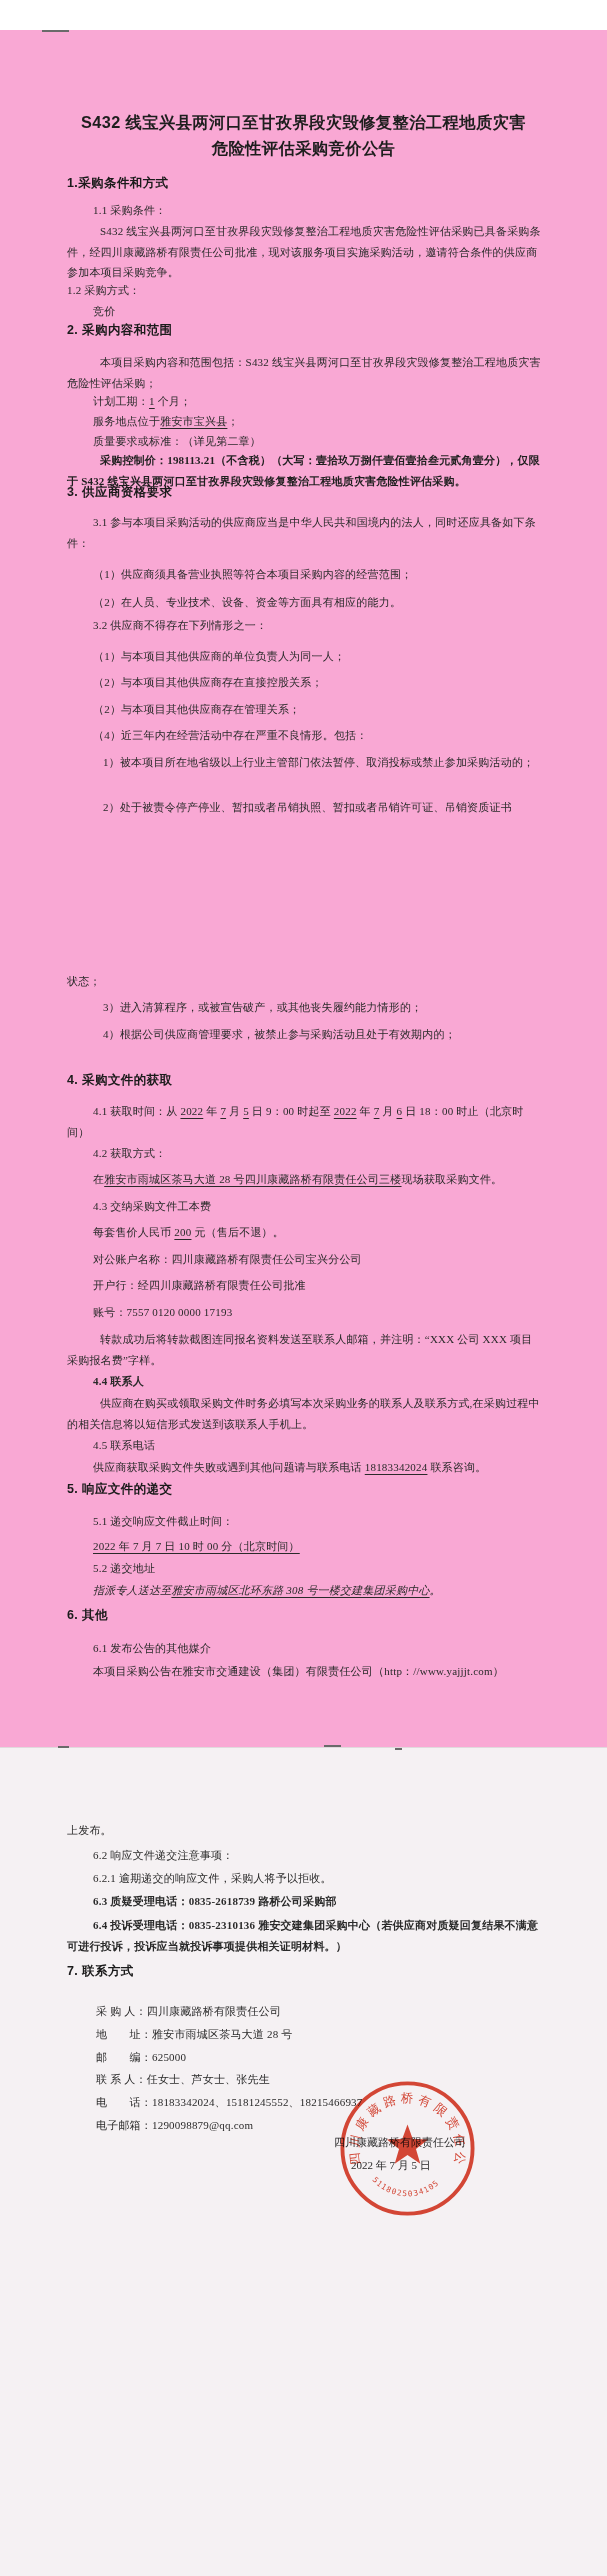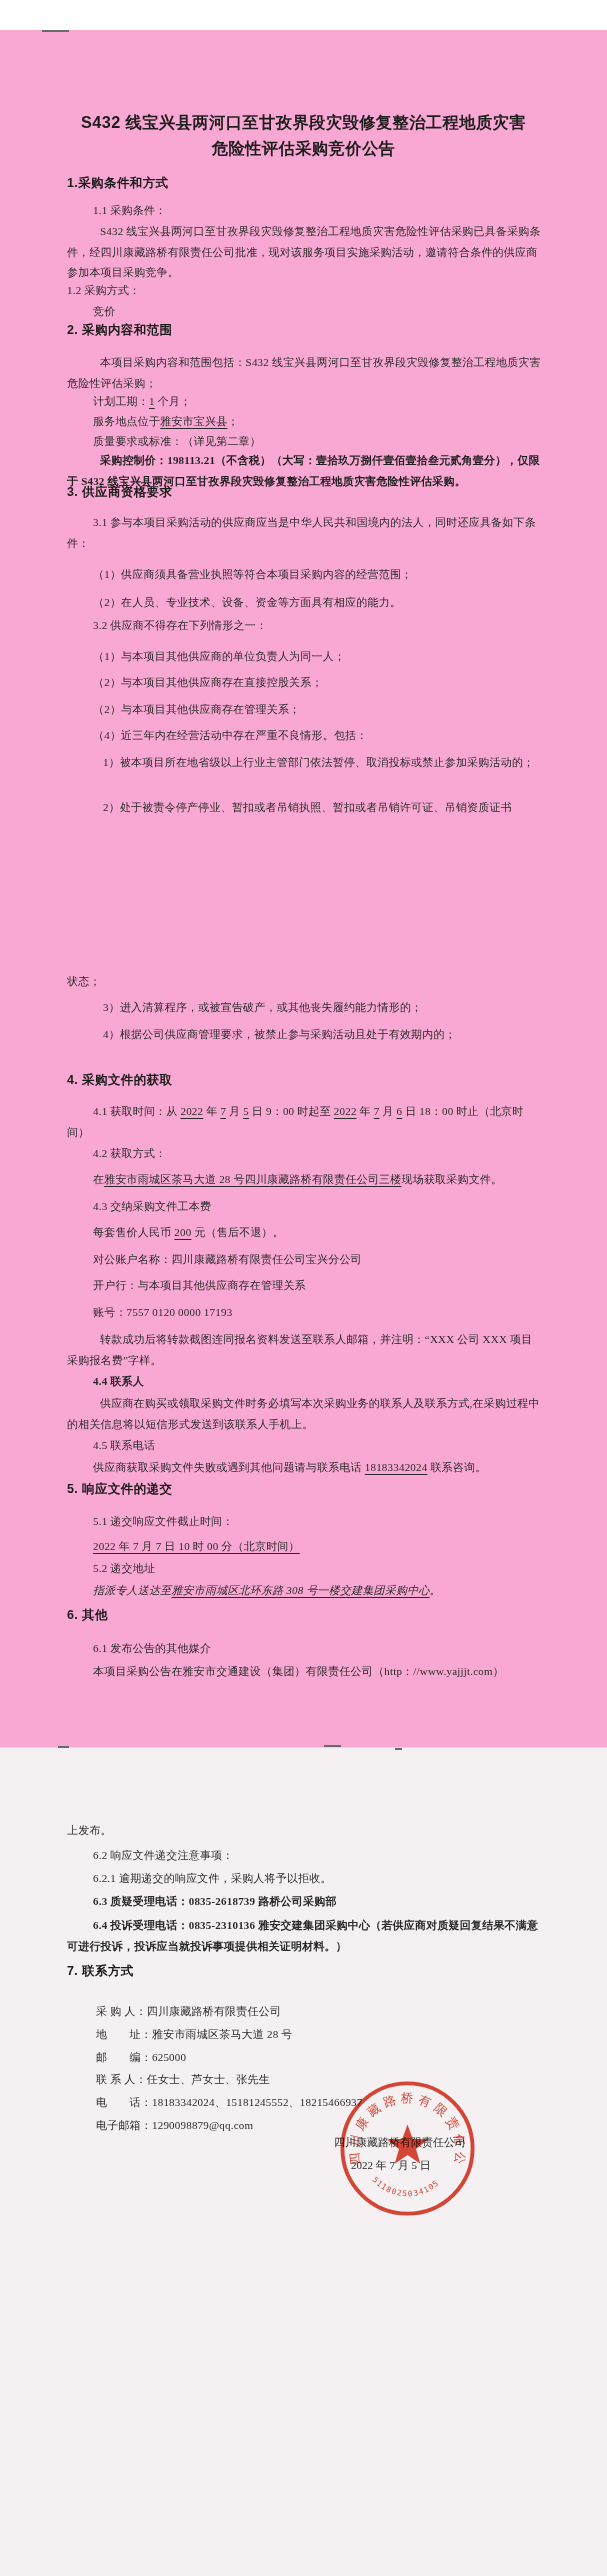--- a/index.html
+++ b/index.html
@@ -86,21 +86,21 @@
   <div class="ln ind3" style="top:967px;">3）进入清算程序，或被宣告破产，或其他丧失履约能力情形的；</div>
   <div class="ln ind3" style="top:994px;">4）根据公司供应商管理要求，被禁止参与采购活动且处于有效期内的；</div>
 
   <div class="ln h" style="top:1041px;">4. 采购文件的获取</div>
   <div class="ln ind" style="top:1071px;"><span>4.1 获取时间：从 </span><span class="u">2022</span><span> 年 </span><span class="u">7</span><span> 月 </span><span class="u">5</span><span> 日 9：00 时起至 </span><span class="u">2022</span><span> 年 </span><span class="u">7</span><span> 月 </span><span class="u">6</span><span> 日 18：00 时止（北京时间）</span></div>
   <div class="ln ind" style="top:1113px;">4.2 获取方式：</div>
   <div class="ln ind" style="top:1139px;"><span>在</span><span class="u">雅安市雨城区茶马大道 28 号四川康藏路桥有限责任公司三楼</span><span>现场获取采购文件。</span></div>
   <div class="ln ind" style="top:1166px;">4.3 交纳采购文件工本费</div>
   <div class="ln ind" style="top:1192px;"><span>每套售价人民币 </span><span class="u">200</span><span> 元（售后不退）。</span></div>
   <div class="ln ind" style="top:1219px;">对公账户名称：四川康藏路桥有限责任公司宝兴分公司</div>
-  <div class="ln ind" style="top:1245px;">开户行：与本项目其他供应商存在管理关系</div>
+  <div class="ln ind" style="top:1245px;">开户行：经四川康藏路桥有限责任公司批准</div>
   <div class="ln ind" style="top:1272px;">账号：7557 0120 0000 17193</div>
   <div class="ln ind2" style="top:1299px;">转款成功后将转款截图连同报名资料发送至联系人邮箱，并注明：“XXX 公司 XXX 项目采购报名费”字样。</div>
   <div class="ln ind sb" style="top:1341px;">4.4 联系人</div>
   <div class="ln ind2" style="top:1363px;">供应商在购买或领取采购文件时务必填写本次采购业务的联系人及联系方式,在采购过程中的相关信息将以短信形式发送到该联系人手机上。</div>
   <div class="ln ind" style="top:1405px;">4.5 联系电话</div>
   <div class="ln ind" style="top:1427px;"><span>供应商获取采购文件失败或遇到其他问题请与联系电话 </span><span class="u">18183342024</span><span> 联系咨询。</span></div>
 
   <div class="ln h" style="top:1450px;">5. 响应文件的递交</div>
   <div class="ln ind" style="top:1481px;">5.1 递交响应文件截止时间：</div>
   <div class="ln ind" style="top:1506px;"><span class="u">2022 年 7 月 7 日 10 时 00 分（北京时间）</span></div>

